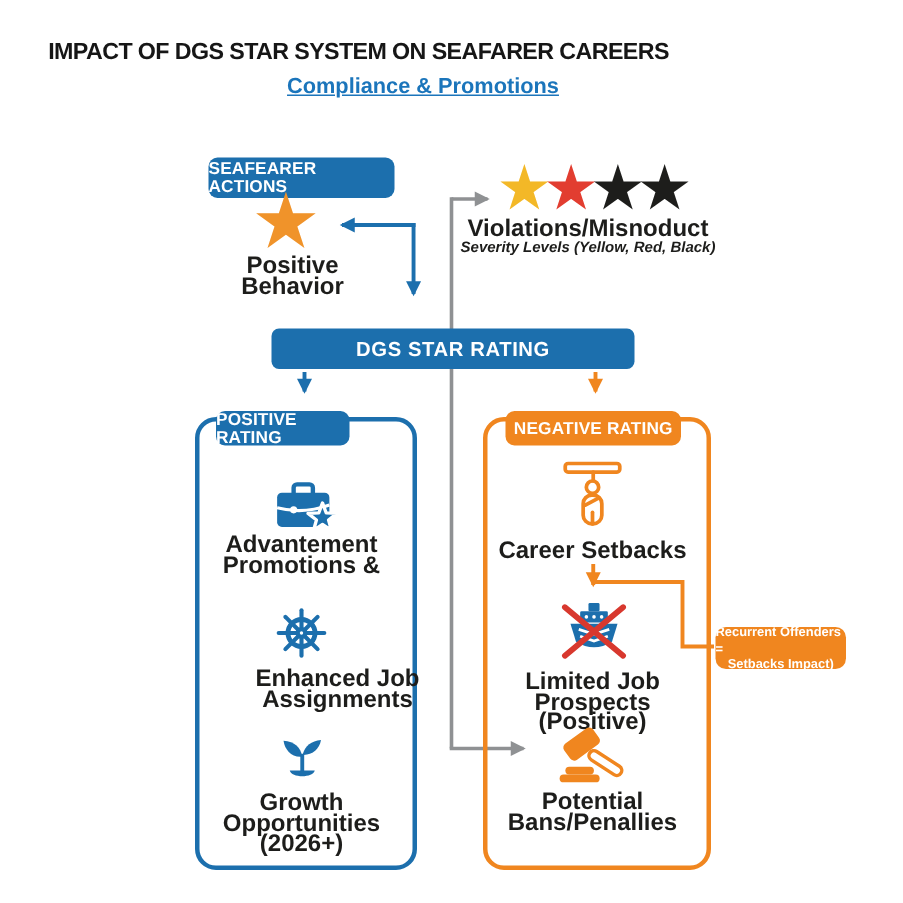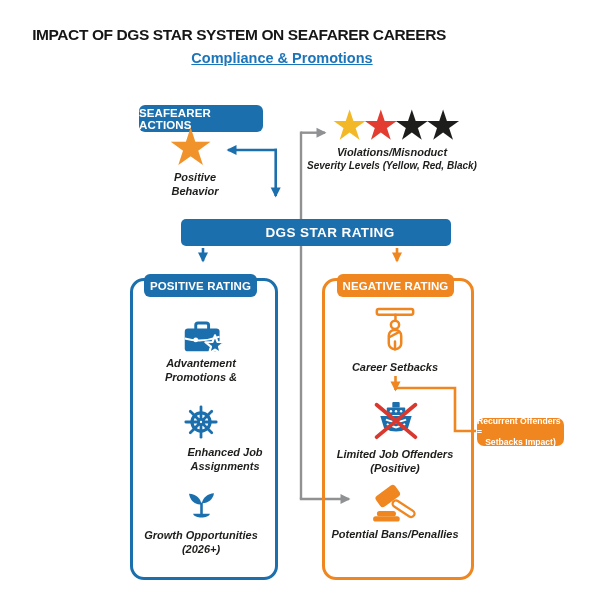--- a/index.html
+++ b/index.html
@@ -4,31 +4,31 @@
 <style>
   html,body{margin:0;padding:0;background:#fff;}
   .canvas{position:relative;width:602px;height:602px;background:#fff;overflow:hidden;
           font-family:"Liberation Sans",sans-serif;font-weight:bold;color:#1d1d1b;}
   .abs{position:absolute;}
   .ctr{text-align:center;}
   .title{left:0;top:26px;width:478px;font-size:15.5px;letter-spacing:-0.4px;color:#161616;}
   .subtitle{left:0;top:50px;width:564px;font-size:14.5px;color:#1b75bb;text-decoration:underline;}
   .badge{background:#1c6fad;color:#fff;border-radius:6px;display:flex;align-items:center;justify-content:center;}
   .badge-actions{left:139px;top:105px;width:124px;height:27px;font-size:11.5px;letter-spacing:0.1px;}
-  .bar-rating{left:181px;top:219px;width:242px;height:27px;font-size:13.5px;letter-spacing:0.4px;border-radius:5px;padding-left:28px;}
+  .bar-rating{left:181px;top:219px;width:242px;height:27px;font-size:13.5px;letter-spacing:0.4px;border-radius:5px;}
   .panel{border:3px solid;border-radius:14px;background:transparent;}
   .panel-pos{left:130px;top:278px;width:142px;height:296px;border-color:#1c6fad;}
   .panel-neg{left:322px;top:278px;width:146px;height:296px;border-color:#f0861f;}
   .hdr{color:#fff;border-radius:6px;display:flex;align-items:center;justify-content:center;font-size:11.5px;letter-spacing:0.1px;}
-  .hdr-pos{left:144px;top:274px;width:113px;height:23px;background:#1c6fad;}
+  .hdr-pos{left:144px;top:274px;width:89px;height:23px;background:#1c6fad;}
   .hdr-neg{left:337px;top:274px;width:117px;height:23px;background:#f0861f;}
   .bigstar{left:170px;top:124px;font-size:46px;line-height:46px;color:#f0932a;}
   .sevstars{left:333px;top:108px;width:150px;display:flex;font-size:37px;line-height:36px;letter-spacing:-2px;}
   .sv-yellow{color:#f3b827;} .sv-red{color:#e23d30;} .sv-black{color:#1d1d1b;}
-  .lbl{font-size:11px;line-height:13.5px;font-style:italic;}
+  .lbl{font-size:16px;line-height:13.5px;}
   .lbl-sm{font-size:10px;line-height:12px;font-style:italic;}
   .callout{left:477px;top:418px;width:87px;height:28px;background:#f0861f;color:#fff;border-radius:7px;
            font-size:8.6px;line-height:10.5px;display:flex;flex-direction:column;align-items:center;justify-content:center;}
   .ic-blue{color:#1c6fad;} .ic-orange{color:#f0861f;}
   svg{display:block;}
   .overlay{left:0;top:0;}
 </style>
 </head>
 <body>
 
@@ -171,21 +171,21 @@
         <circle cx="31.5" cy="12" r="1.3" fill="#fff"></circle>
       <path d="M15,21 L26,24.5 L37,21" stroke="#fff" stroke-width="2" fill="none"></path>
       <path d="M16,26 L26,29.5 L36,26" stroke="#fff" stroke-width="2" fill="none"></path>
       <g stroke="#d8382e" stroke-width="4.2" stroke-linecap="round">
         <line x1="5" y1="5" x2="47" y2="40"></line>
           <line x1="47" y1="5" x2="5" y2="40"></line>
       </g>
     </svg>
   </span>
   <div class="abs ctr lbl" style="left:325px;top:448px;width:140px;">
-    <span style="display:block">Limited Job Offenders</span>
+    <span style="display:block">Limited Job Prospects</span>
     <span style="display:block">(Positive)</span>
   </div>
 
   <span class="abs ic-orange" style="left:368px;top:483px;">
     <svg width="54" height="40" viewBox="0 0 56 42">
       <g transform="rotate(-36 20 14)">
         <rect x="8" y="7" width="25" height="14" rx="3.5" fill="currentColor"></rect>
       </g>
       <rect x="24" y="23.5" width="26" height="7" rx="3.5" fill="#fff" stroke="currentColor" stroke-width="2.4" transform="rotate(33 37 27)"></rect>
       <rect x="9" y="29.5" width="20" height="5.5" rx="2.75" fill="currentColor"></rect>

